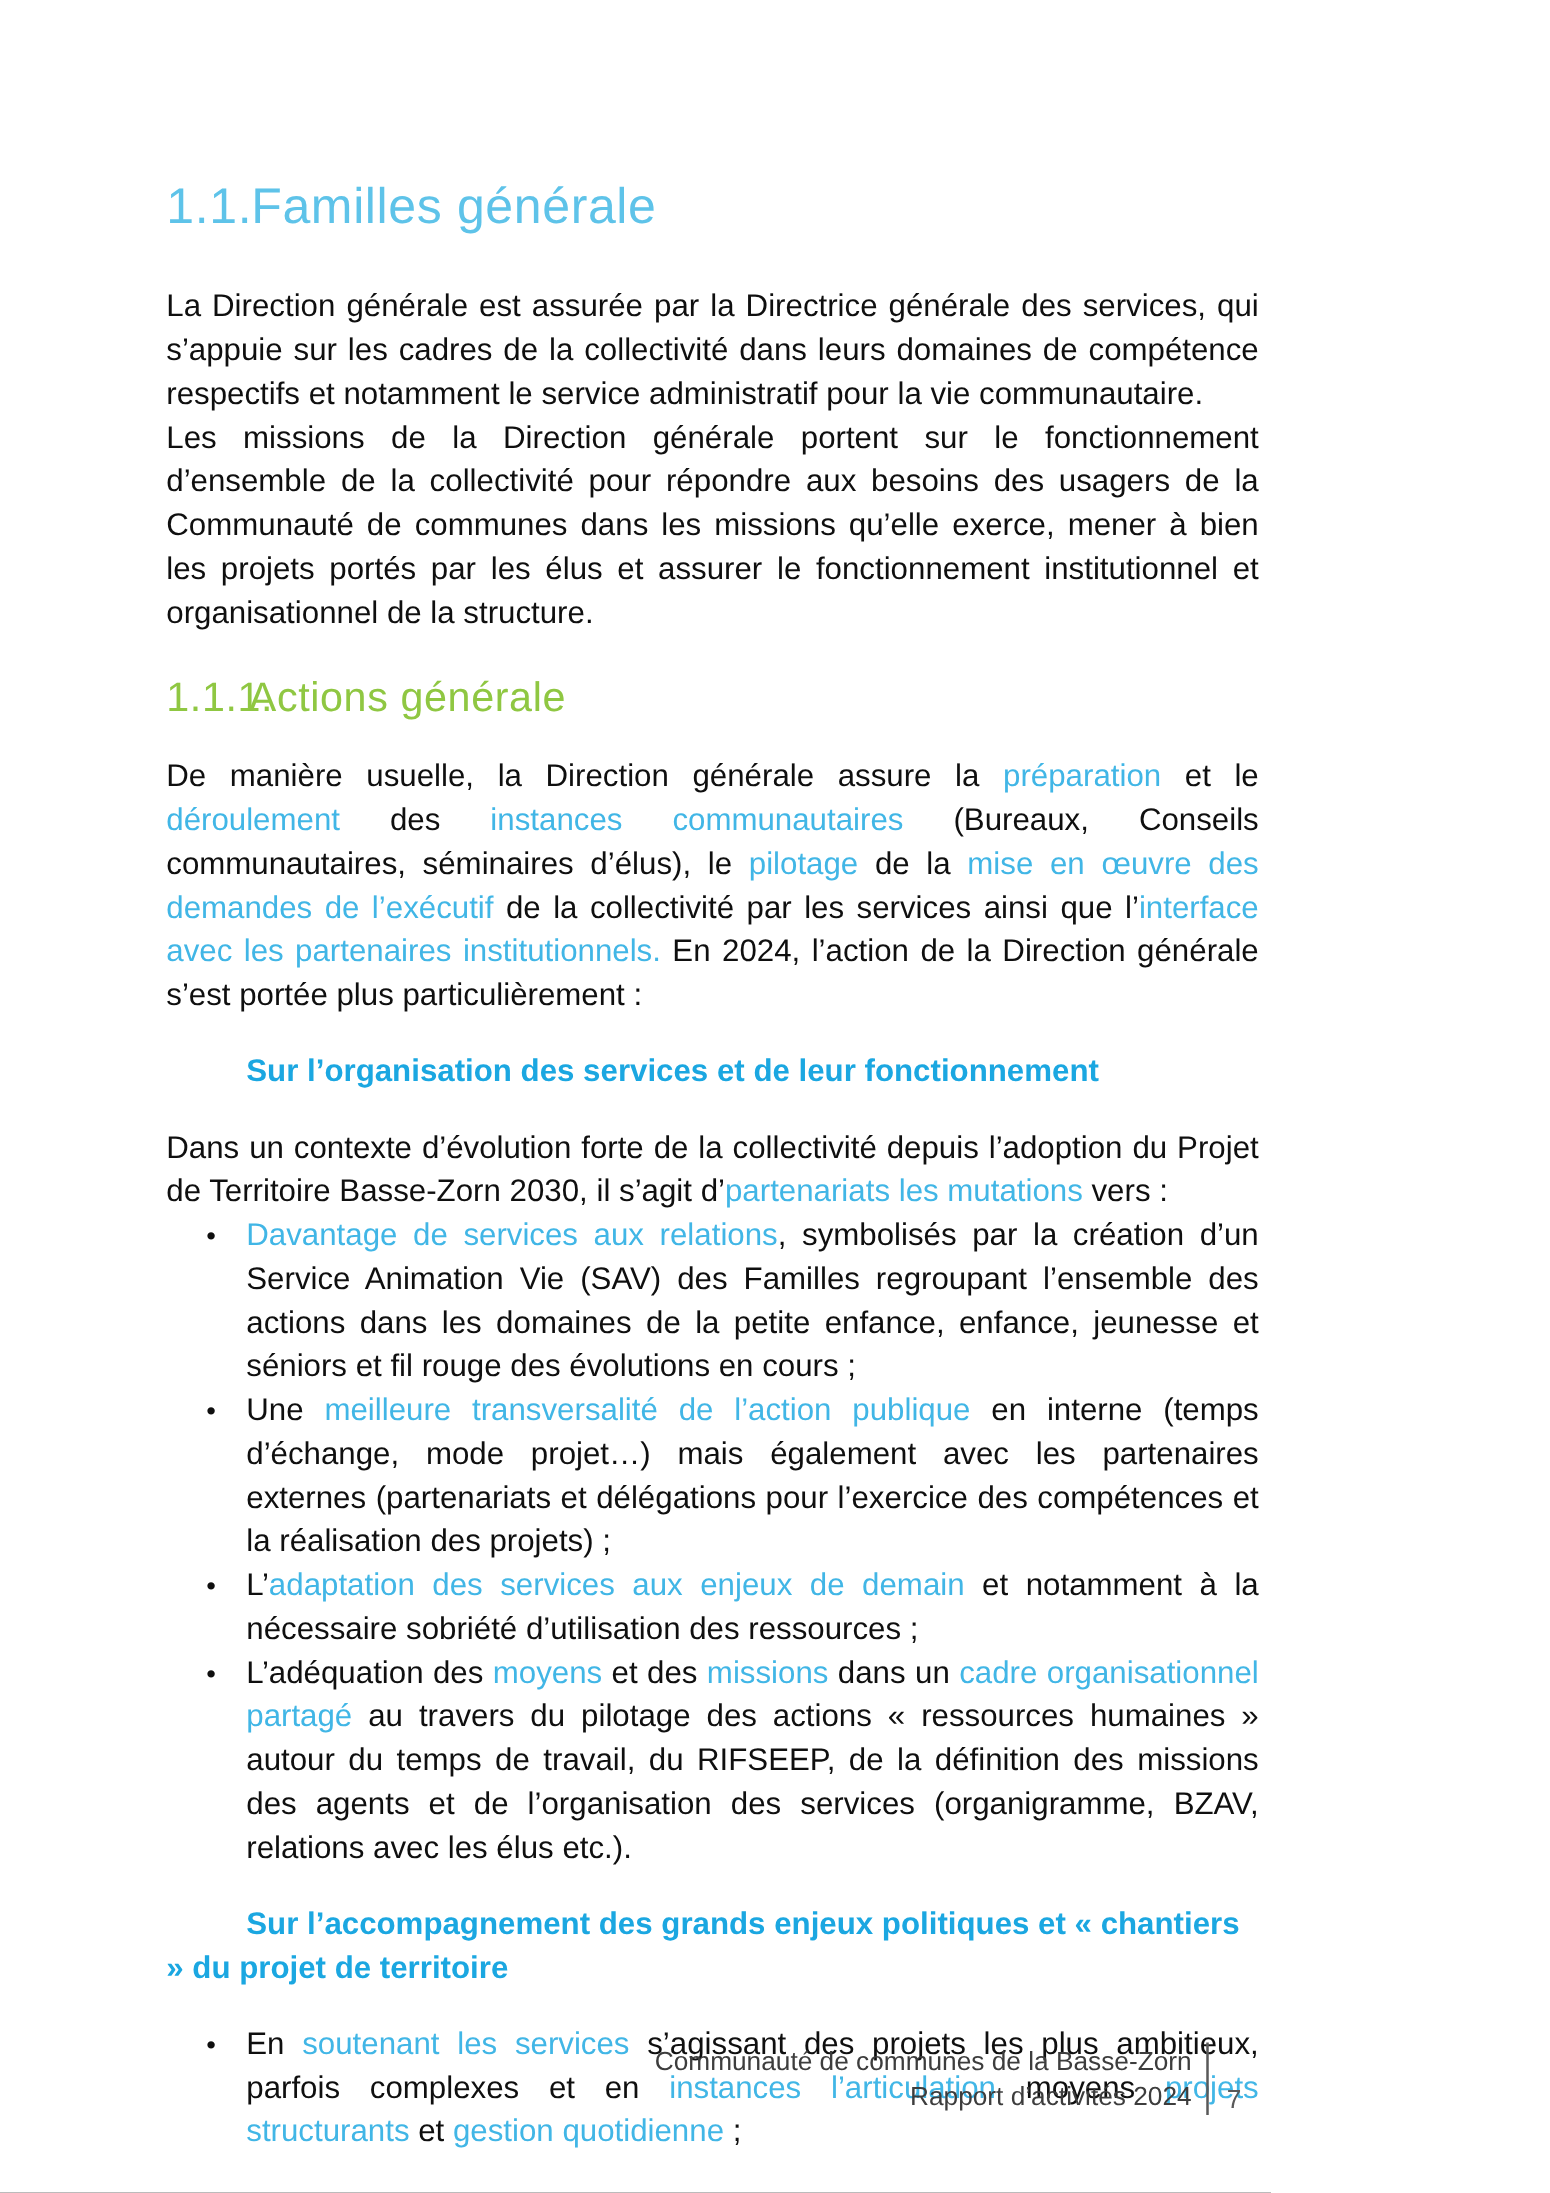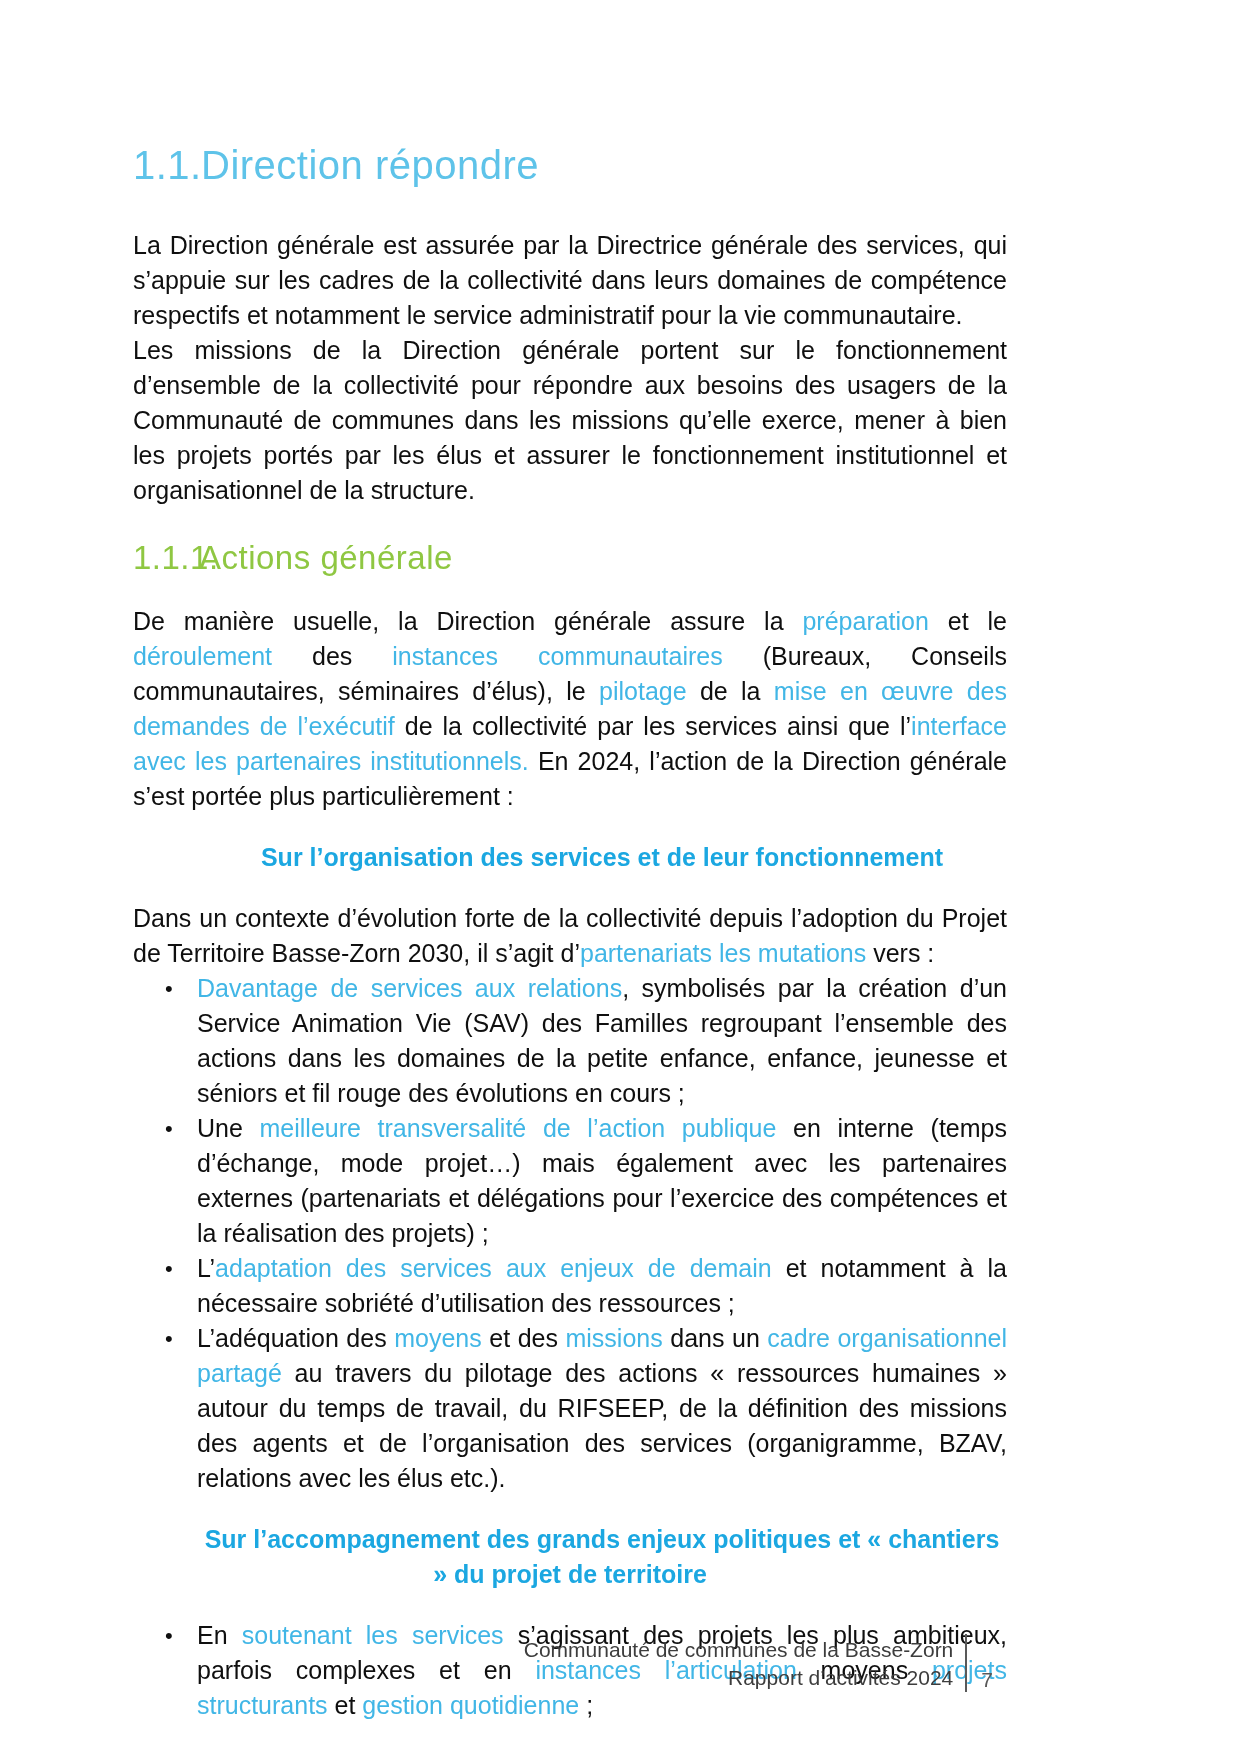--- a/index.html
+++ b/index.html
@@ -38,21 +38,21 @@
     letter-spacing: 0.5px;
   }
   .h2 .num { display: inline-block; width: 66px; }
   .topic-head {
     font-size: 25px;
     line-height: 35px;
     font-weight: 700;
     color: var(--subhead_blue, #1BA7E1);
     text-indent: 64px;
     margin: 26px 0 26px 0;
-    text-align: center;
+    text-align: left;
   }
   
   .body-text {
     font-size: 25px;
     line-height: 35px;
     text-align: justify;
     margin: 0;
   }
   .seg-blue { color: var(--inline_blue, #41B6E6); }
   
@@ -102,21 +102,21 @@
   .footer .pnum {
     font-size: 21px;
     color: var(--page_number, #595959);
   }
 </style>
 </head>
 <body>
 
 <div class="page">
 
-  <h1 class="h1"><span class="num">1.1.</span><span>Direction répondre</span></h1>
+  <h1 class="h1"><span class="num">1.1.</span><span>Familles générale</span></h1>
 
   <p class="body-text">La Direction générale est assurée par la Directrice générale des services, qui s’appuie sur les cadres de la collectivité dans leurs domaines de compétence respectifs et notamment le service administratif pour la vie communautaire.</p>
   <p class="body-text">Les missions de la Direction générale portent sur le fonctionnement d’ensemble de la collectivité pour répondre aux besoins des usagers de la Communauté de communes dans les missions qu’elle exerce, mener à bien les projets portés par les élus et assurer le fonctionnement institutionnel et organisationnel de la structure.</p>
 
   <h2 class="h2"><span class="num">1.1.1.</span><span>Actions générale</span></h2>
 
   <p class="body-text"><span>De manière usuelle, la Direction générale assure la </span><span class="seg-blue">préparation</span><span> et le </span><span class="seg-blue">déroulement</span><span> des </span><span class="seg-blue">instances communautaires</span><span> (Bureaux, Conseils communautaires, séminaires d’élus), le </span><span class="seg-blue">pilotage</span><span> de la </span><span class="seg-blue">mise en œuvre des demandes de l’exécutif</span><span> de la collectivité par les services ainsi que l’</span><span class="seg-blue">interface avec les partenaires institutionnels.</span><span> En 2024, l’action de la Direction générale s’est portée plus particulièrement :</span></p>
 
   <p class="topic-head">Sur l’organisation des services et de leur fonctionnement</p>
 

